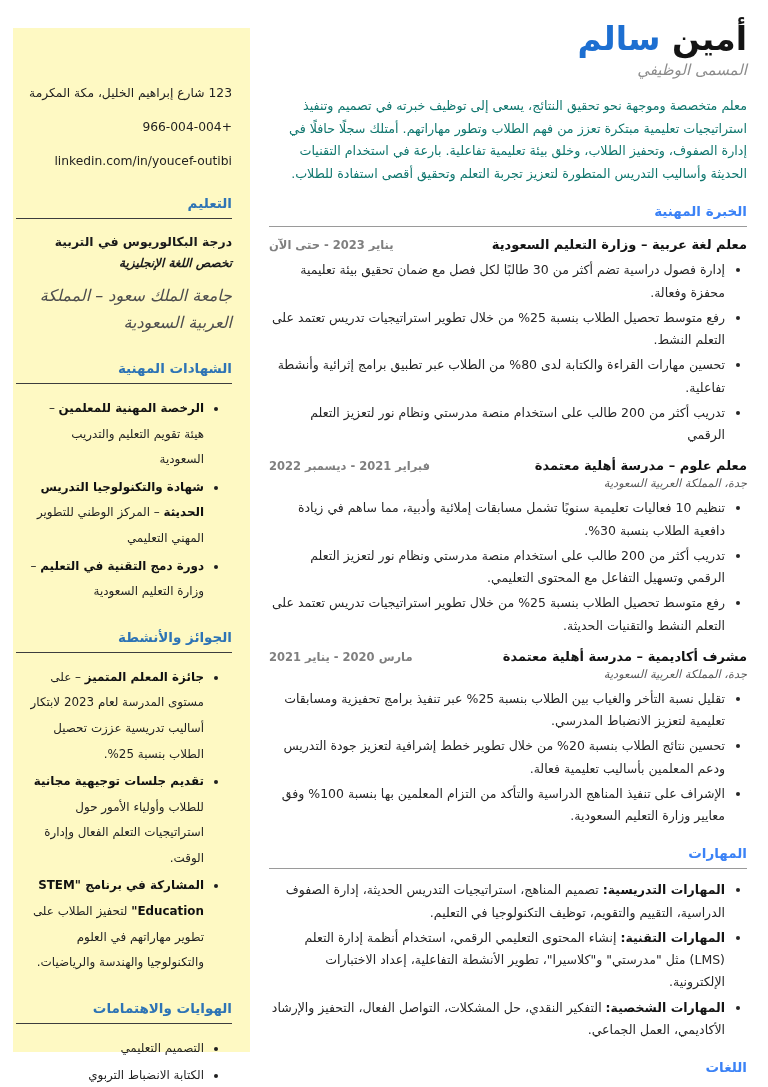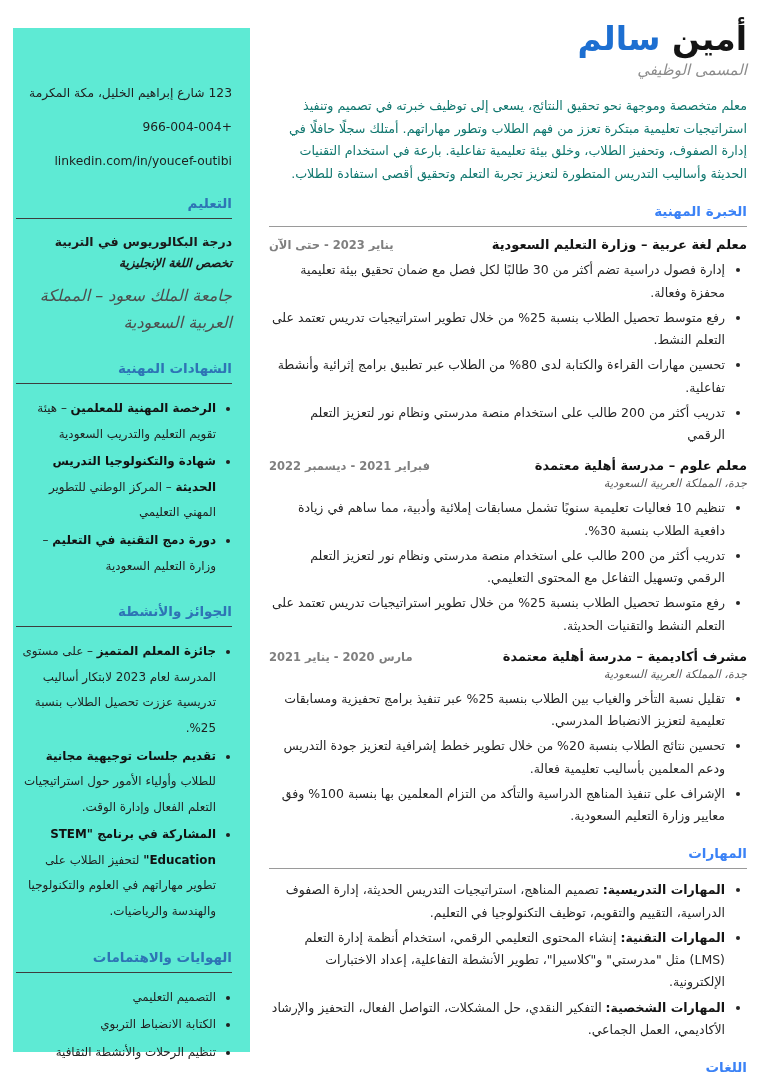--- a/index.html
+++ b/index.html
@@ -11,38 +11,38 @@
     direction:rtl;
     position:relative;
     overflow:hidden;
     color:#262626;
   }
 
   
   .sidebar {
     position:absolute; left:13px; top:28px;
     width:237px; height:1024px;
-    background:#5eead4;
+    background:#fef9c3;
     padding:56px 18px 20px 3px;
     text-align:right;
   }
   .contact-line {
     font-size:12.3px; color:#1f1f1f;
     margin-bottom:15px; line-height:1.55;
     word-break:break-word;
   }
   .side-section-title {
     color:#2e74b5; font-weight:bold; font-size:13.5px;
     border-bottom:1.4px solid #3d3d3d;
     padding-bottom:7px; margin:24px 0 12px;
   }
   .edu-degree { font-weight:bold; font-size:12.4px; color:#1a1a1a; line-height:1.7; }
   .edu-major  { font-weight:bold; font-style:italic; font-size:12px; color:#1a1a1a; line-height:1.7; margin-top:1px;}
   .edu-univ   { font-style:italic; font-size:16px; color:#4d4d4d; line-height:1.7; margin-top:8px; }
-  .side-list { margin:0; padding:0 16px 0 0; list-style:disc; }
+  .side-list { margin:12px; padding:0 16px 0 0; list-style:disc; }
   .side-list li {
     font-size:11.9px; line-height:2.15; color:#1f1f1f;
     margin-bottom:2px;
   }
   .side-list li b { color:#111; }
 
   
   .main {
     position:absolute; right:21px; top:20px; width:478px;
     text-align:right;

